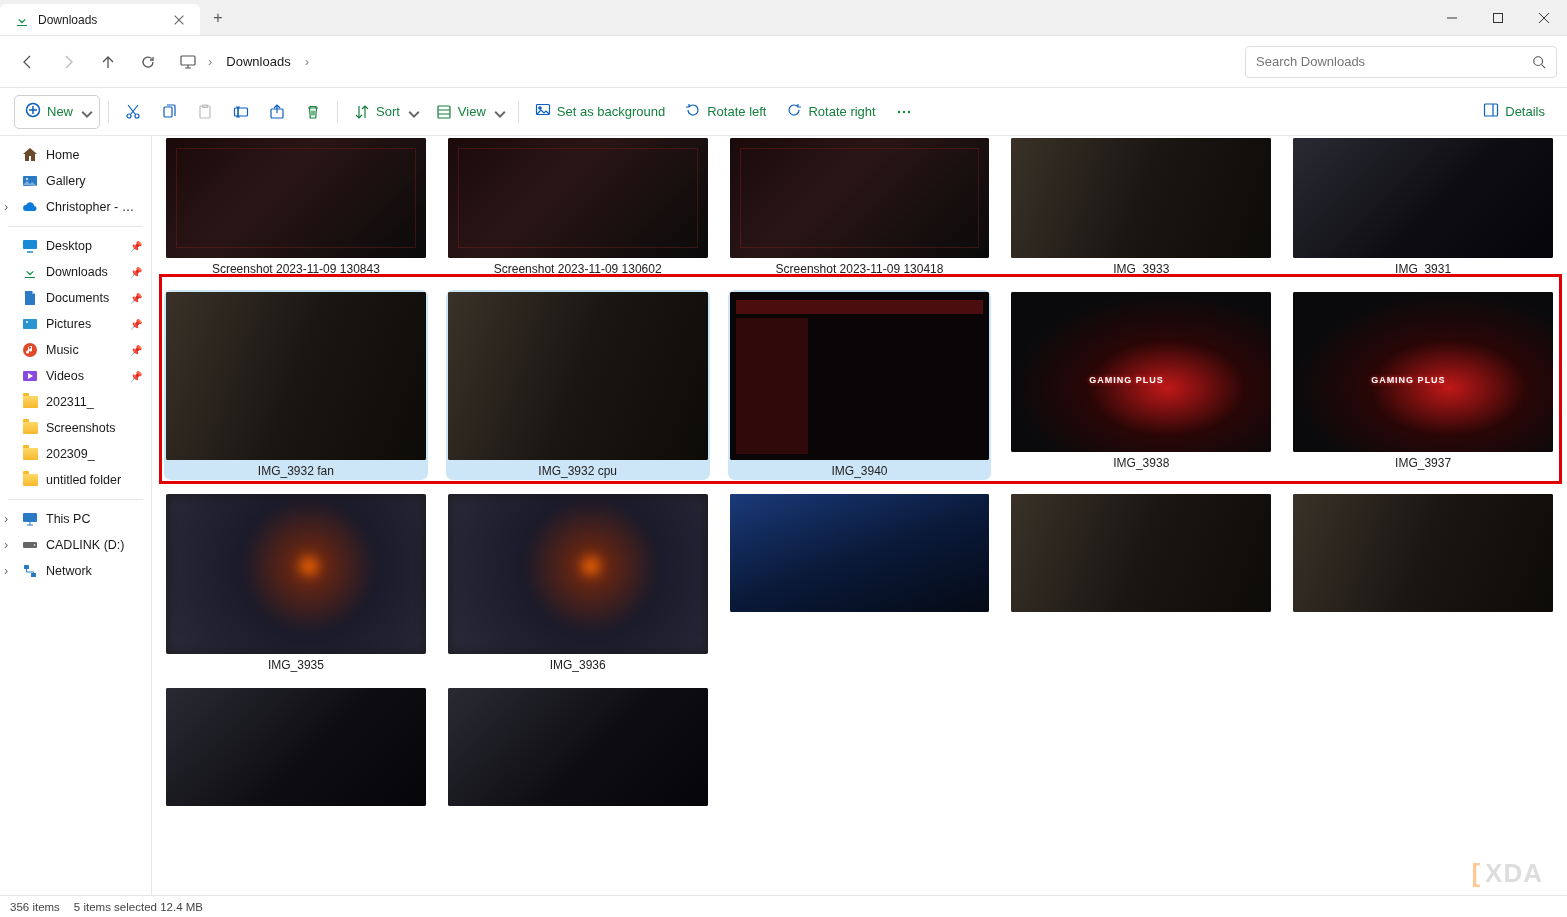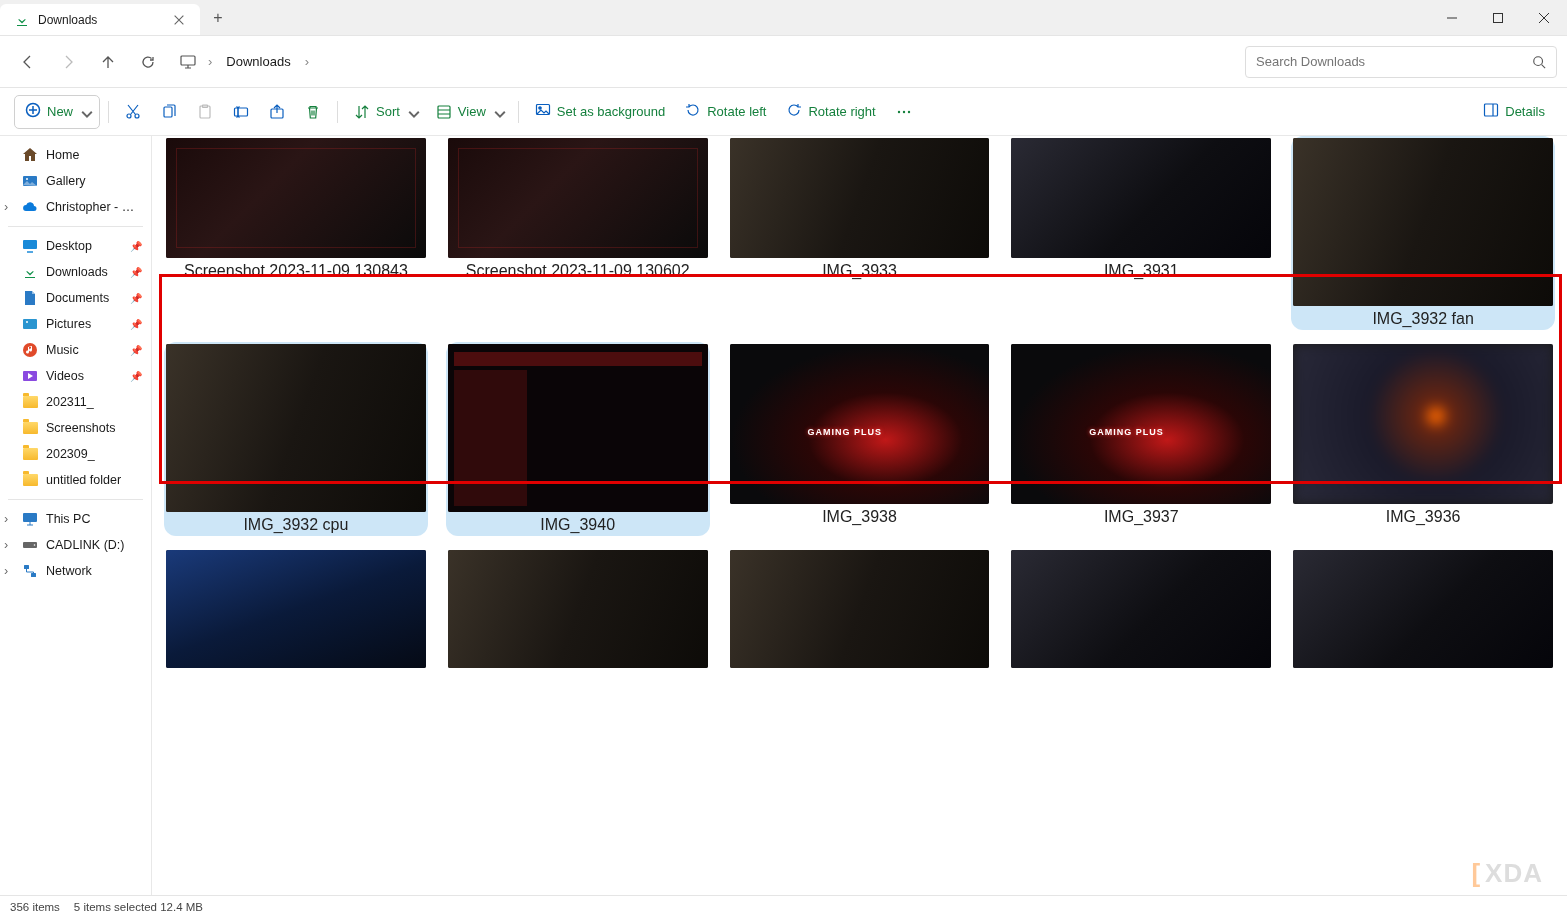--- a/index.html
+++ b/index.html
@@ -46,24 +46,24 @@
 .side-item .expand { position: absolute; left: 4px; width: 12px; color: #666; }
 .side-icon { width: 16px; height: 16px; display: flex; align-items: center; justify-content: center; flex-shrink: 0; }
 .side-sep { height: 1px; background: #e5e5e5; margin: 6px 8px; }
 .folder-ic { width: 15px; height: 12px; background: linear-gradient(#ffd869, #f7b92d); border-radius: 1px; position: relative; }
 .folder-ic::before { content: ''; position: absolute; top: -3px; left: 0; width: 6px; height: 3px; background: #f7b92d; border-radius: 1px 1px 0 0; }
 
 .content { flex: 1; overflow-y: auto; padding: 0 12px 12px 12px; position: relative; background: #fff; }
 .grid { display: grid; grid-template-columns: repeat(5, 1fr); gap: 12px 18px; }
 .item { display: flex; flex-direction: column; align-items: center; gap: 4px; position: relative; padding: 2px; }
 .thumb { width: 100%; height: 120px; background: #1a1a1a; border-radius: 2px; position: relative; overflow: hidden; display: flex; align-items: center; justify-content: center; }
-.fname { font-size: 16px; color: #222; text-align: center; white-space: nowrap; overflow: hidden; text-overflow: ellipsis; max-width: 100%; }
+.fname { font-size: 12px; color: #222; text-align: center; white-space: nowrap; overflow: hidden; text-overflow: ellipsis; max-width: 100%; }
 .check { position: absolute; top: 6px; left: 6px; width: 16px; height: 16px; background: #0067c0; border-radius: 2px; display: flex; align-items: center; justify-content: center; }
 .check svg { width: 10px; height: 10px; color: #fff; }
-.item.selected { background: #cde6f7; border-radius: 12px; }
+.item.selected { background: #cde6f7; border-radius: 7px; }
 
 
 .highlight-box { position: absolute; left: 7px; right: 5px; top: 138px; height: 210px; border: 3px solid #e00000; pointer-events: none; z-index: 5; }
 
 
 .statusbar { height: 22px; border-top: 1px solid #e5e5e5; display: flex; align-items: center; padding: 0 10px; font-size: 11.5px; color: #444; gap: 14px; }
 
 
 .watermark { position: absolute; right: 24px; bottom: 28px; font-family: sans-serif; font-weight: 700; font-size: 26px; color: rgba(120,120,120,0.25); letter-spacing: 1px; display: flex; align-items: center; gap: 4px; z-index: 10; }
 .watermark .brackets { color: rgba(255,120,0,0.4); font-weight: 800; }
@@ -423,20 +423,26 @@
           <div class="fname">Screenshot 2023-11-09 130843</div>
         </div>
         <div class="item">
           <div class="thumb" style="height:120px">
             <div class="fake-dark"></div>
           </div>
           <div class="fname">Screenshot 2023-11-09 130602</div>
         </div>
         <div class="item">
           <div class="thumb" style="height:120px">
+            <div class="fake-dark"></div>
+          </div>
+          <div class="fname">Screenshot 2023-11-09 130418</div>
+        </div>
+        <div class="item">
+          <div class="thumb" style="height:120px">
             <div class="fake-mobo"></div>
           </div>
           <div class="fname">IMG_3933</div>
         </div>
         <div class="item">
           <div class="thumb" style="height:120px">
             <div class="fake-case"></div>
           </div>
           <div class="fname">IMG_3931</div>
         </div>
@@ -482,20 +488,26 @@
         <div class="item">
           <div class="thumb" style="height:160px">
             <div class="fake-gaming"></div>
           </div>
           <div class="fname">IMG_3937</div>
         </div>
         <div class="item">
           <div class="thumb" style="height:160px">
             <div class="fake-blur"></div>
           </div>
+          <div class="fname">IMG_3935</div>
+        </div>
+        <div class="item">
+          <div class="thumb" style="height:160px">
+            <div class="fake-blur"></div>
+          </div>
           <div class="fname">IMG_3936</div>
         </div>
         <div class="item">
           <div class="thumb" style="height:118px">
             <div class="fake-blue"></div>
           </div>
           <div class="fname"></div>
         </div>
         <div class="item">
           <div class="thumb" style="height:118px">

